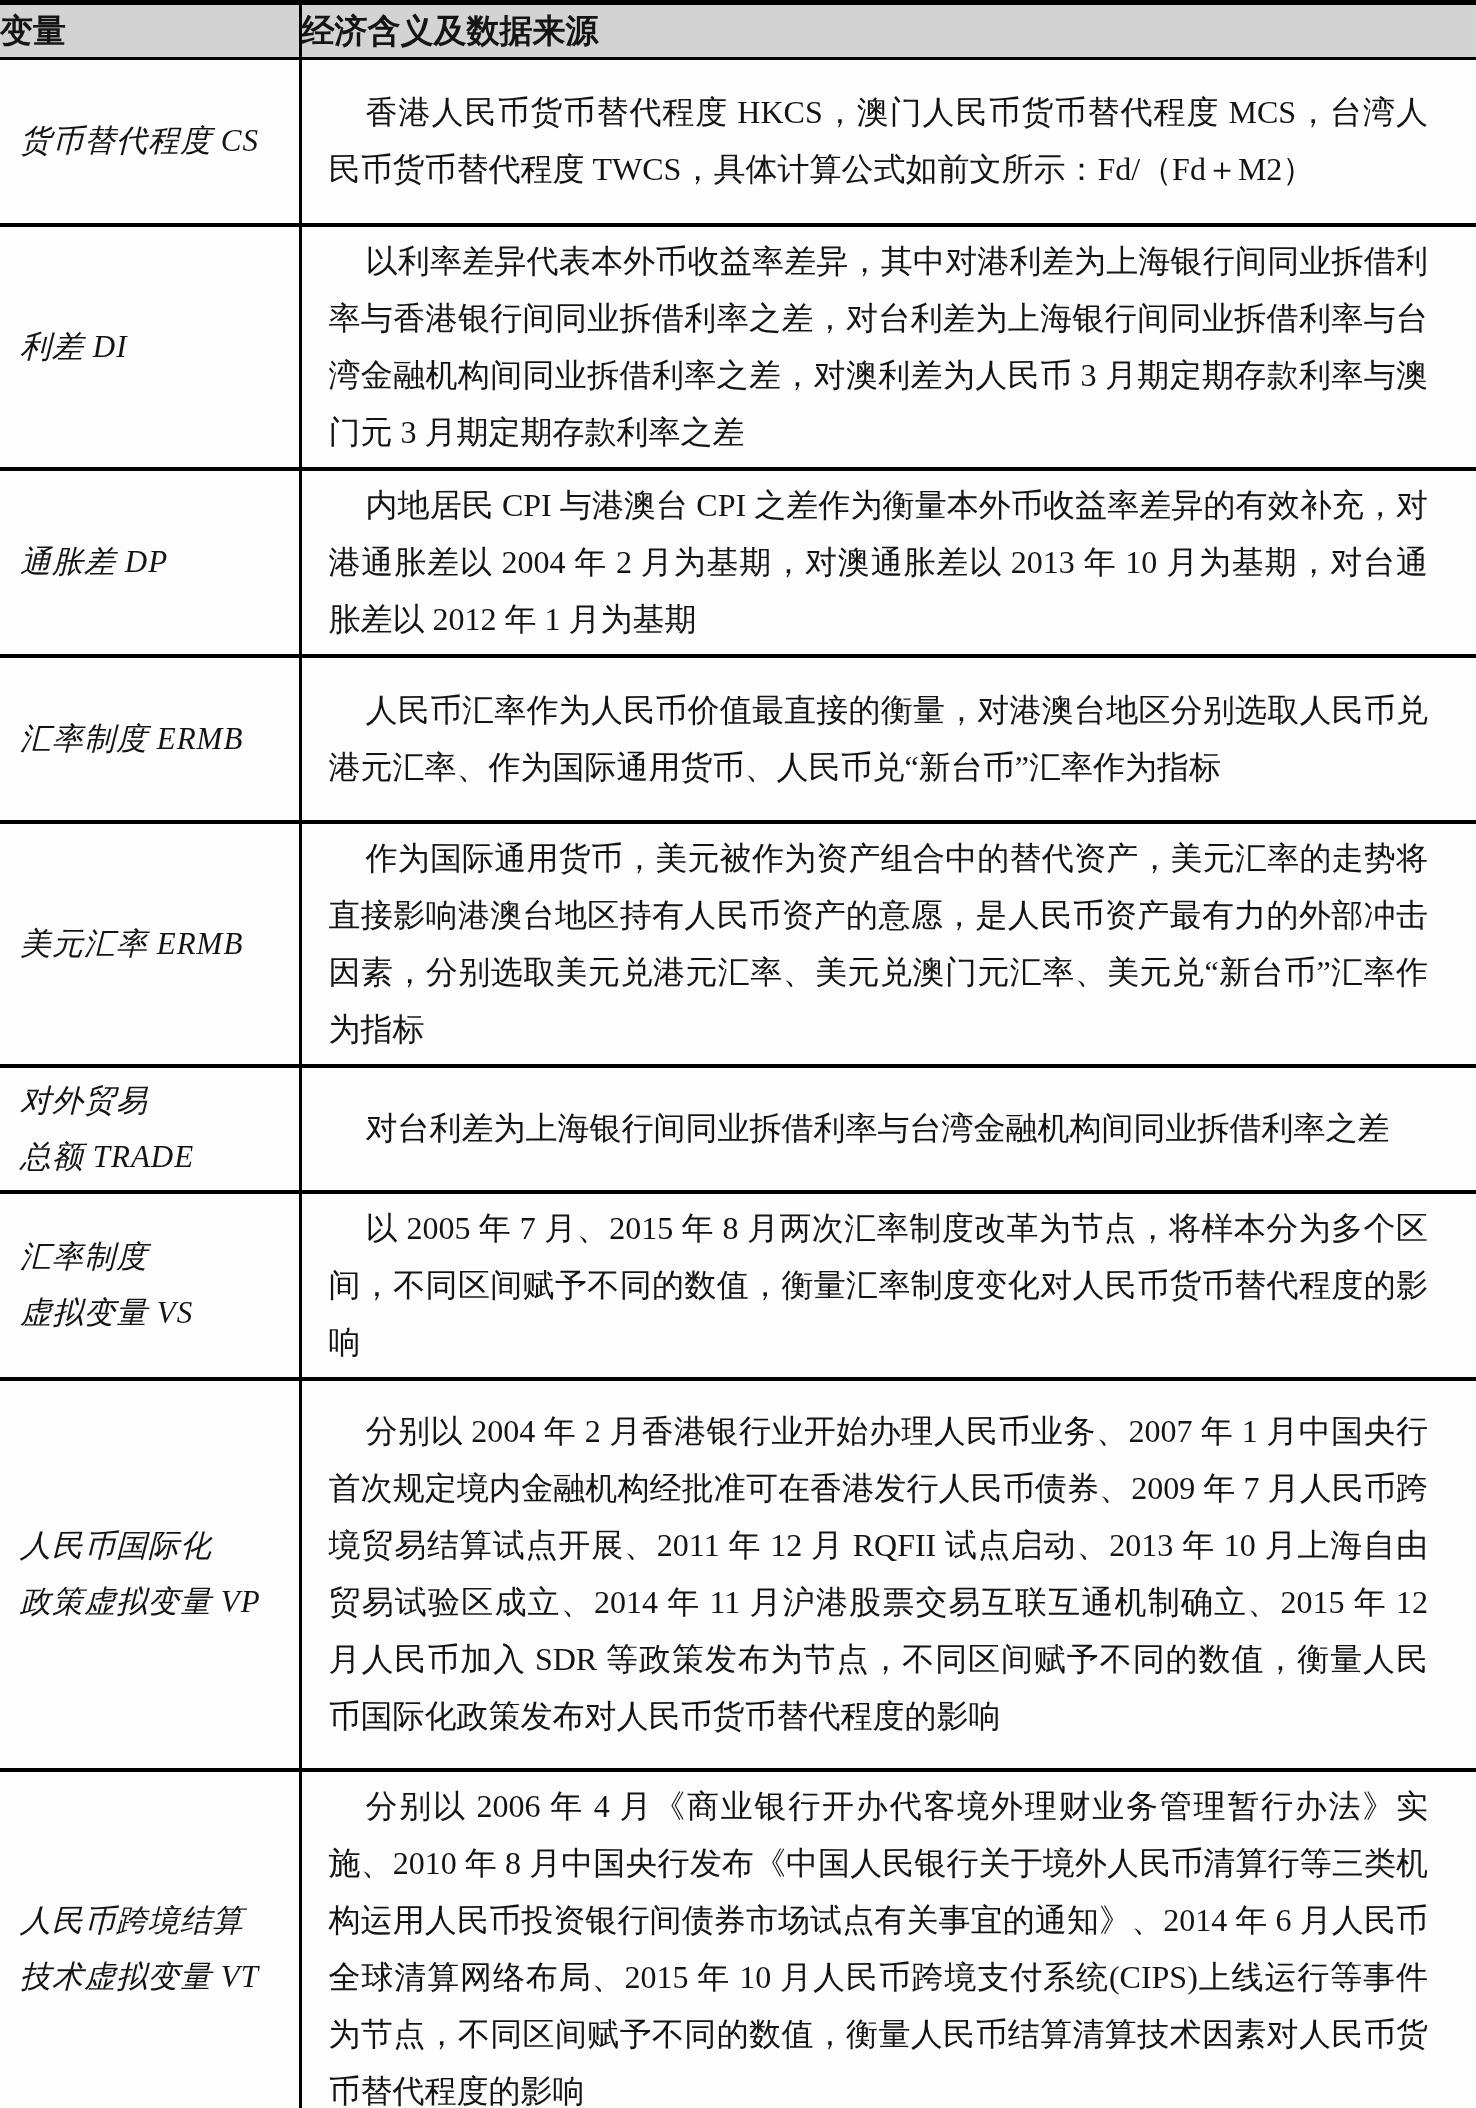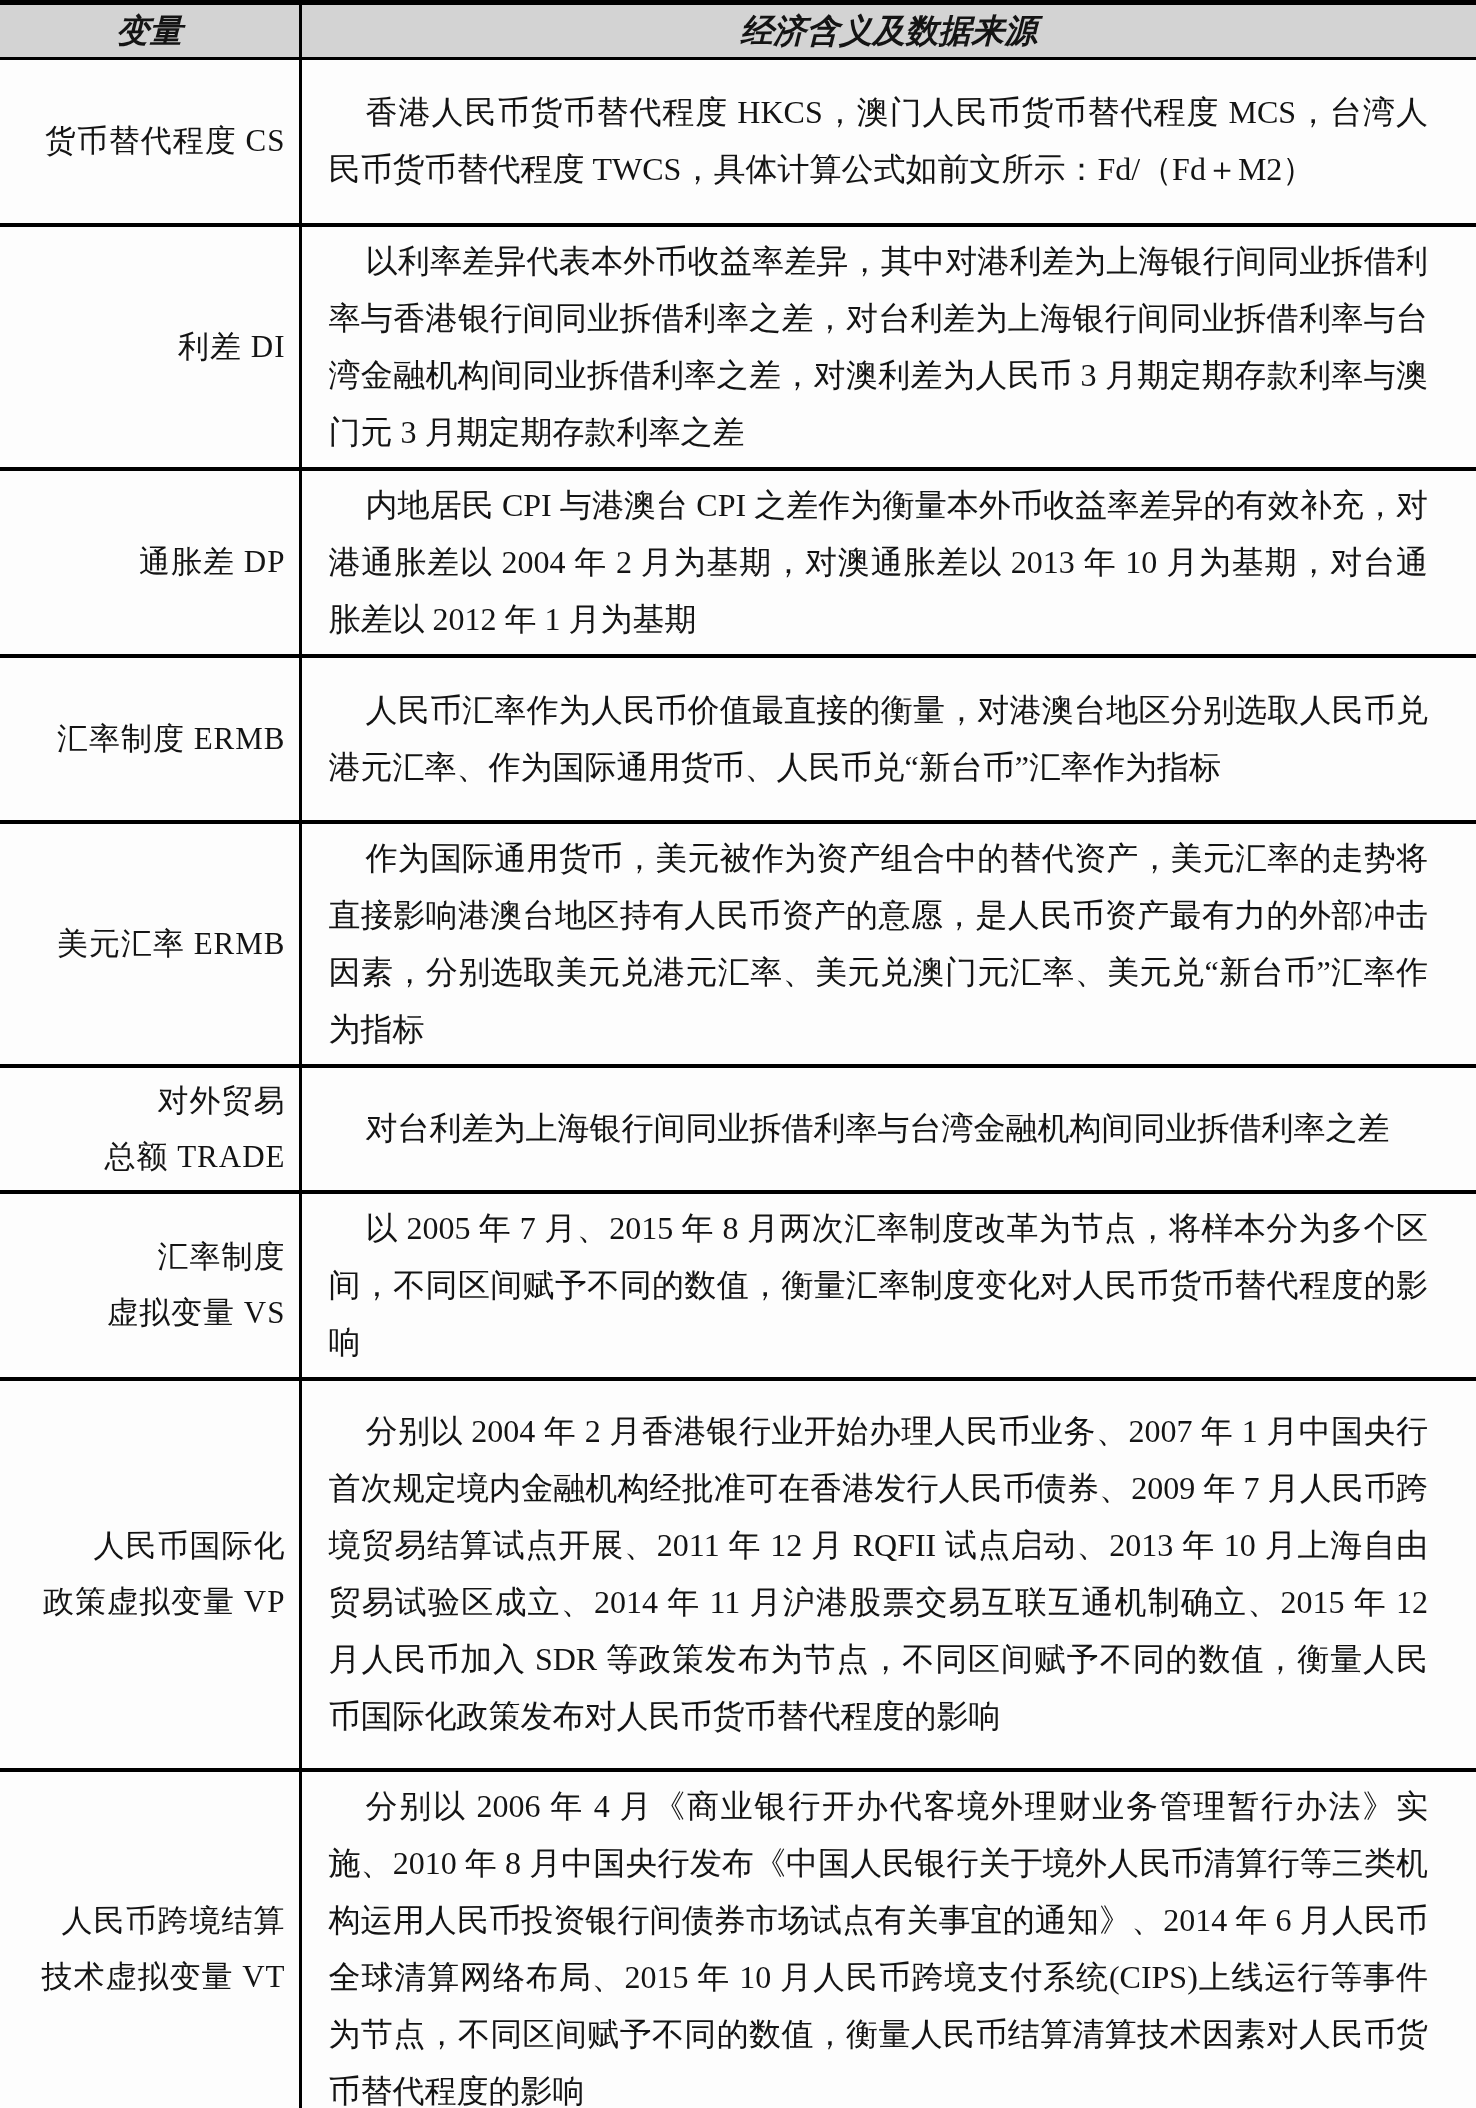--- a/index.html
+++ b/index.html
@@ -23,37 +23,37 @@
     border-top:5px solid var(--border);
     border-bottom:6px solid var(--border);
   }
   col.col-var{width:300px;}
   th{
     background:var(--header-bg);
     font-family:"Liberation Sans","DejaVu Sans",sans-serif;
     font-weight:bold;
     font-size:33px;
     height:52px;
-    text-align:center;
+    text-align:left;
     vertical-align:middle;
     border-bottom:3px solid var(--border);
     padding:0;
-    font-style:italic;
   }
   th.var-h,td.var{border-right:3px solid var(--border);}
   tbody td{border-bottom:4px solid var(--border);}
   tbody tr:last-child td{border-bottom:none;}
   td{vertical-align:middle;}
   td.var{
-    text-align:right;
+    text-align:left;
     font-size:31px;
     line-height:56px;
     letter-spacing:1px;
     white-space:pre-line;
-    padding:0 13px;
+    padding:0 20px;
+    font-style:italic;
   }
   td.desc{
     font-size:32px;
     line-height:57px;
     text-align:justify;
     text-justify:inter-character;
     text-indent:37px;
     padding:6px 48px 6px 27px;
   }
   tr.r0{height:166px;}

